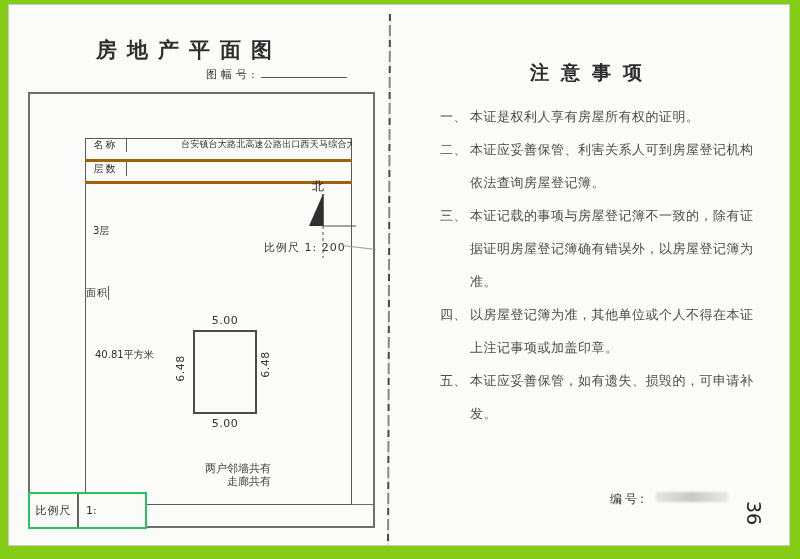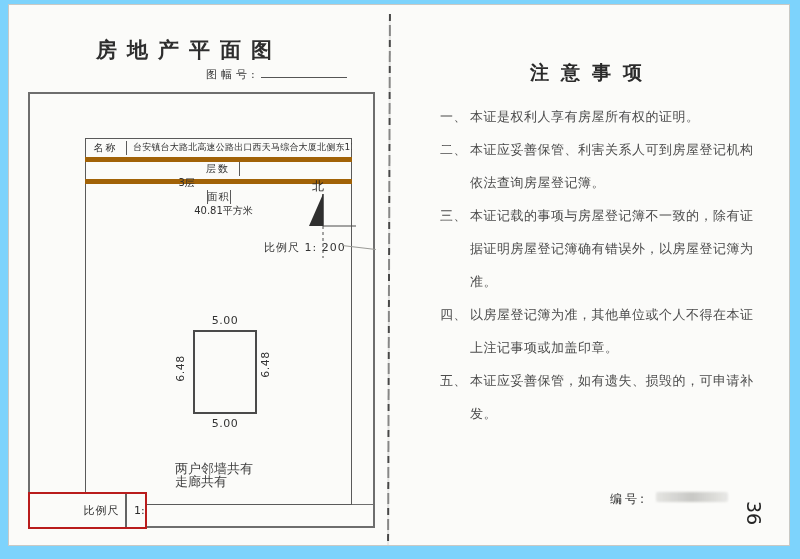--- a/index.html
+++ b/index.html
@@ -1,61 +1,61 @@
 <!DOCTYPE html>
 <html><head>
 <meta charset="utf-8">
 <style>
   * { margin:0; padding:0; box-sizing:border-box; }
   body { background:#e9e9e7; font-family:"DejaVu Sans","Liberation Sans",sans-serif; }
-  .canvas { position:relative; width:800px; height:559px; background:#7dd3fc; overflow:hidden; color:#3d3d3d; }
+  .canvas { position:relative; width:800px; height:559px; background:#84cc16; overflow:hidden; color:#3d3d3d; }
   .abs { position:absolute; }
 
   .spread { left:8px; top:4px; width:782px; height:542px; background:#fbfbf9; border:1px solid #c9c9c5; }
 
   .binding { left:388px; top:14px; width:2px; height:531px;
     background:repeating-linear-gradient(to bottom,
       rgba(40,40,40,.85) 0 7px, rgba(40,40,40,.08) 7px 11px,
       rgba(40,40,40,.55) 11px 22px, rgba(40,40,40,.12) 22px 26px);
     transform:rotate(.2deg); }
 
   
   .lp-title { left:96px; top:36px; width:200px; font-size:21px; font-weight:bold;
     letter-spacing:10px; white-space:nowrap; color:#2e2e2e; }
   .sheetno { left:206px; top:66px; font-size:11px; letter-spacing:4px; color:#333; }
   .sheetno-line { display:inline-block; width:86px; height:12px; border-bottom:1px solid #555; margin-left:2px; }
 
   .outer-frame { left:28px; top:92px; width:347px; height:436px; border:2px solid #6e6e6e; }
   .inner-frame { left:85px; top:138px; width:267px; height:367px; border:1px solid #5a5a5a; }
 
   .tbl { left:85px; top:138px; width:267px; font-size:10px; color:#2f2f2f; }
-  .tbl-row { display:flex; border-bottom:5px solid #a16207; align-items:center; }
+  .tbl-row { display:flex; border-bottom:3px solid #a16207; align-items:flex-start;gap:48px; }
   .r1 { height:24px; } .r2 { height:22px;flex-direction:column; }
   .cell { display:flex; align-items:center; }
   .cell-lbl { width:42px; justify-content:center; border-right:1px solid #5a5a5a; letter-spacing:2px; }
   .cell-name { flex:1; padding-left:6px; font-size:9px; letter-spacing:.2px; white-space:nowrap; overflow:hidden; }
   .cell-floors { width:96px; padding-left:8px; }
   .cell-area-lbl { width:24px; justify-content:center; border-right:1px solid #5a5a5a; border-left:1px solid #5a5a5a; letter-spacing:1px; }
   .cell-area { flex:1; padding-left:10px; }
 
   .north-lbl { left:312px; top:178px; font-size:12px; color:#1f1f1f; }
   .north-svg { left:306px; top:192px; }
   .scale-note { left:264px; top:240px; font-size:11px; letter-spacing:1px; color:#333; white-space:nowrap; }
   .scan-line { left:342px; top:247px; width:34px; height:1px; background:#9a9a96; transform:rotate(7deg); }
 
   .plan-rect { left:193px; top:330px; width:64px; height:84px; border:2px solid #4a4a4a; }
   .dim { font-size:11px; color:#333; text-align:center; letter-spacing:.5px; }
   .dim-top { left:193px; top:314px; width:64px; }
   .dim-bottom { left:193px; top:417px; width:64px; }
   .dim-left { left:150px; top:362px; width:60px; transform:rotate(-90deg); }
   .dim-right { left:235px; top:358px; width:60px; transform:rotate(-90deg); }
-  .plan-note { left:175px; top:462px; width:96px; text-align:left; font-size:13px; line-height:13px; color:#3f3f3f; }
+  .plan-note { left:175px; top:462px; width:96px; text-align:right; font-size:11px; line-height:13px; color:#3f3f3f; }
 
-  .scalebox { left:28px; top:492px; width:119px; height:37px; border:2px solid #b91c1c;
-    display:flex; background:#fbfbf9; z-index:2;padding-left:48px; }
+  .scalebox { left:28px; top:492px; width:119px; height:37px; border:2px solid #22c55e;
+    display:flex; background:#fbfbf9; z-index:2; }
   .scalebox-lbl { width:49px; display:flex; align-items:center; justify-content:center;
     border-right:2px solid #636363; font-size:11px; letter-spacing:1px; color:#2c2c2c; }
   .scalebox-val { flex:1; display:flex; align-items:center; padding-left:7px; font-size:11px; color:#2c2c2c; }
   .bottom-seg { left:352px; top:504px; width:23px; height:1px; background:#6e6e6e; }
 
   
   .rp-title { left:432px; top:48px; width:320px; text-align:center; font-size:19px;
     font-weight:bold; letter-spacing:12px; color:#2a2a2a; white-space:nowrap;margin-top:12px; }
   .notes { left:440px; top:100px; width:322px; font-size:13px; line-height:33px;
     color:#4c4c4c; letter-spacing:.5px; }

